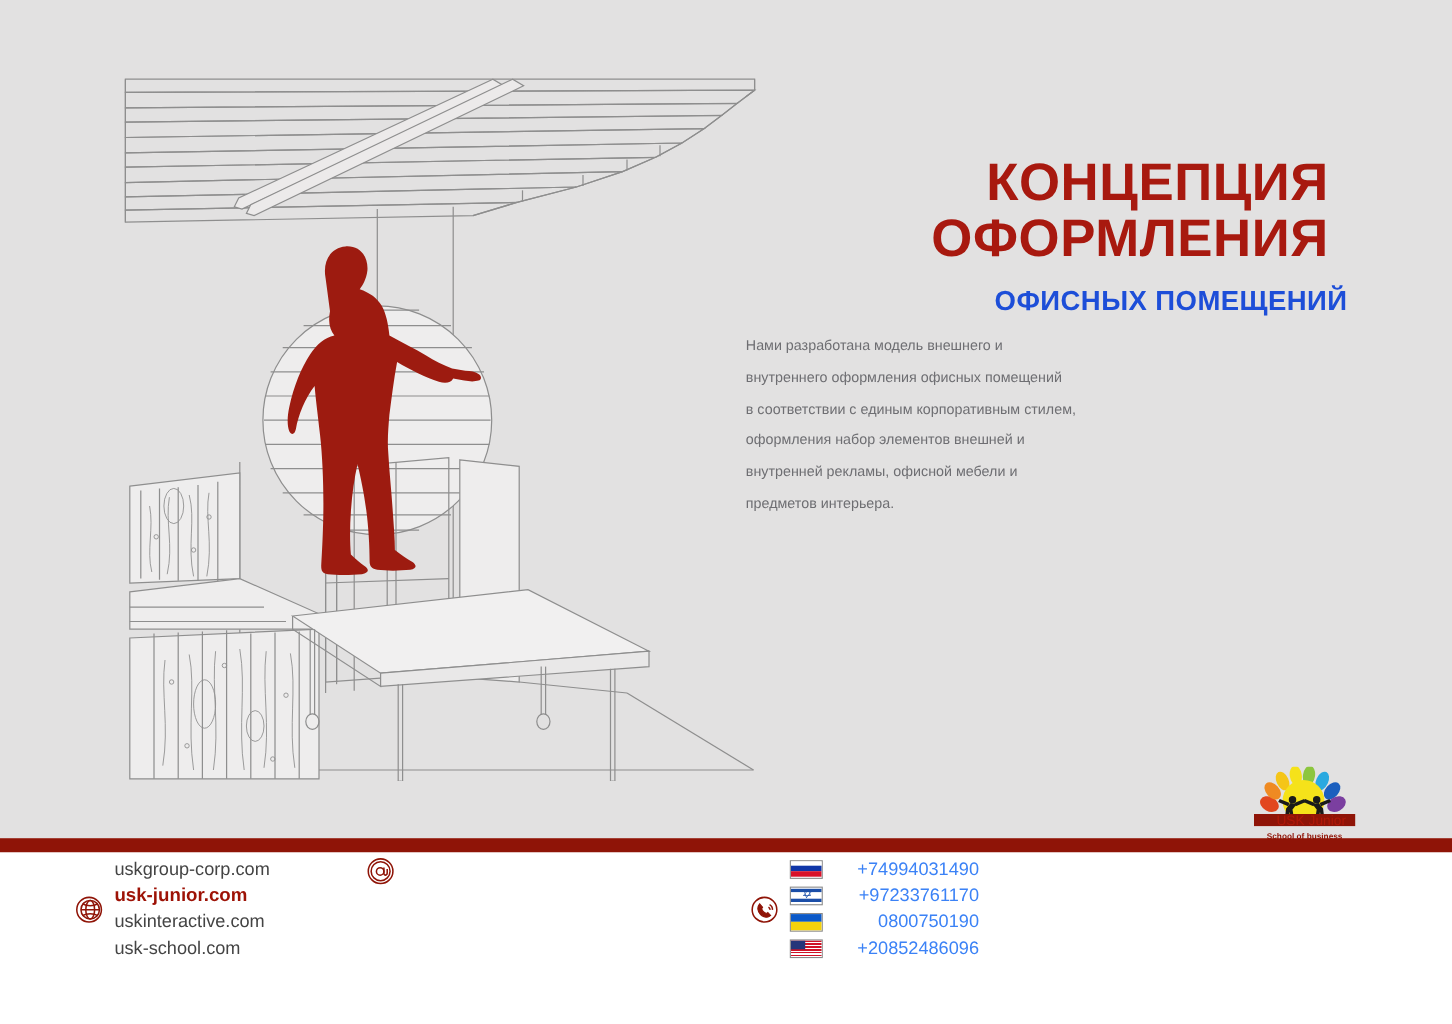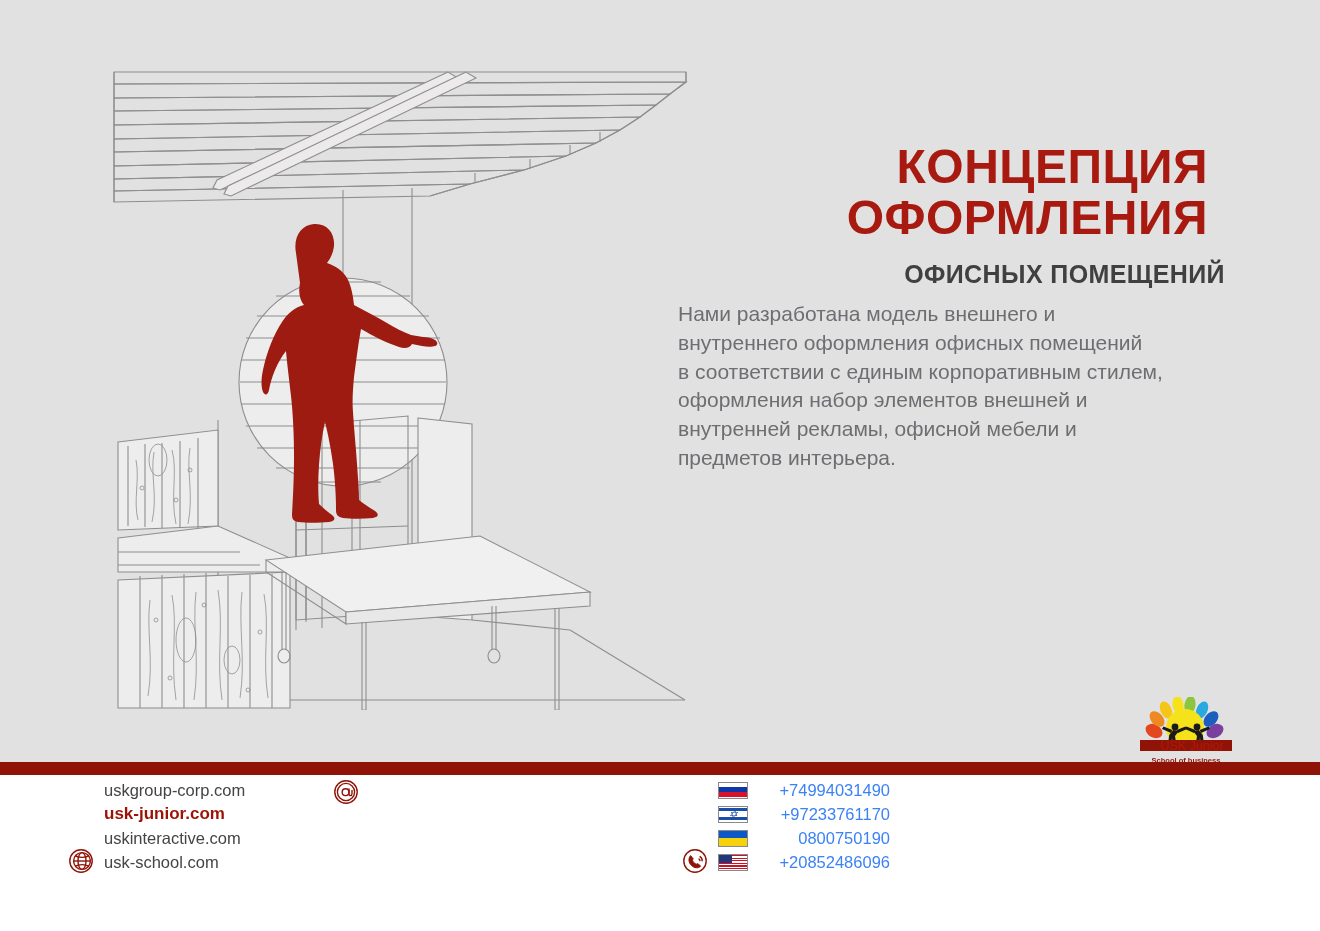--- a/index.html
+++ b/index.html
@@ -27,47 +27,47 @@
   
   .title-wrap{
     position:absolute;left:660px;top:125px;width:565px;
     text-align:right;
   }
   .title-main{
     font-size:48px;font-weight:bold;color:#a8190f;
     letter-spacing:.5px;line-height:1.06;margin:17px;
   }
   .title-sub{
-    font-size:25px;font-weight:bold;color:#404040;
+    font-size:25px;font-weight:bold;color:#1d4ed8;
     letter-spacing:.4px;line-height:1.1;margin:8px 0 0 0;
   }
   .body-text{
     position:absolute;left:678px;top:300px;width:560px;
-    font-size:21px;color:#6e6e72;line-height:28.8px;font-weight:400;
+    font-size:13px;color:#6e6e72;line-height:28.8px;font-weight:400;
   }
   .body-text div{white-space:nowrap;}
   
   .illo{
     position:absolute;left:100px;top:60px;width:600px;height:650px;
   }
   
   .logo{
     position:absolute;left:1140px;top:697px;width:92px;height:68px;
   }
   
   .footer{
     position:absolute;left:0;top:775px;width:1320px;height:156px;
     background:#ffffff;
   }
   .f-col{position:absolute;}
   .col-web{left:68px;top:3px;}
   .col-mail{left:333px;top:3px;}
   .col-phone{left:682px;top:3px;}
 
-  .f-row{display:flex;align-items:flex-end;}
+  .f-row{display:flex;align-items:center;}
   .f-icon{width:26px;height:26px;flex:0 0 26px;margin-right:10px;margin-top:1px;}
   .f-lines{font-size:16.5px;color:#444;line-height:24px;}
   .f-lines .lnk{display:block;white-space:nowrap;}
   .f-lines .lnk.hi{color:#9d1206;font-weight:bold;font-size:17px;}
 
   .phone-list{display:block;}
   .phone-row{display:flex;align-items:center;height:24px;}
   .flag{
     width:30px;height:17px;flex:0 0 30px;margin-right:12px;
     border:1px solid #8a8a8a;box-sizing:border-box;position:relative;overflow:hidden;

